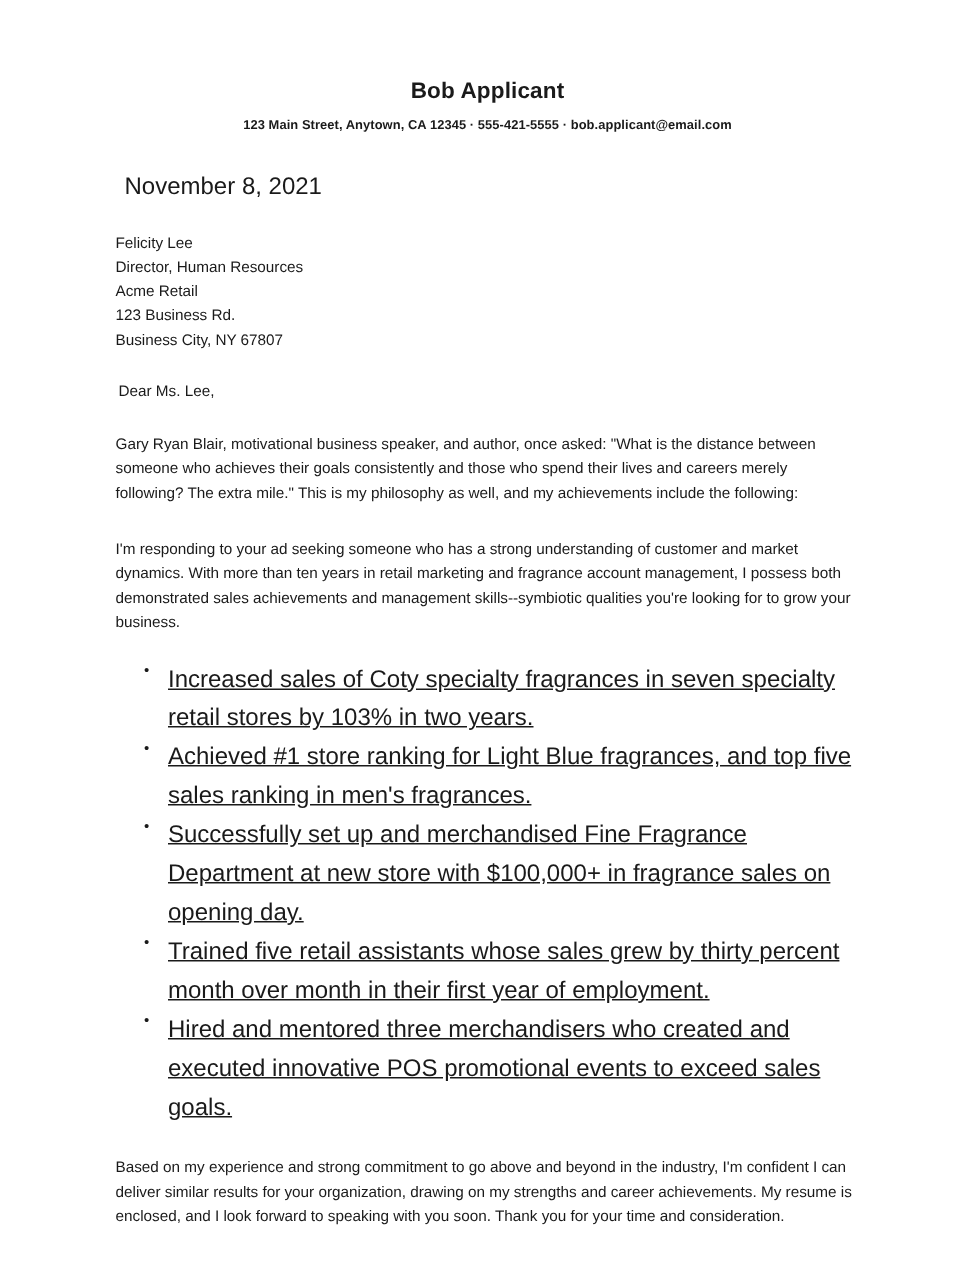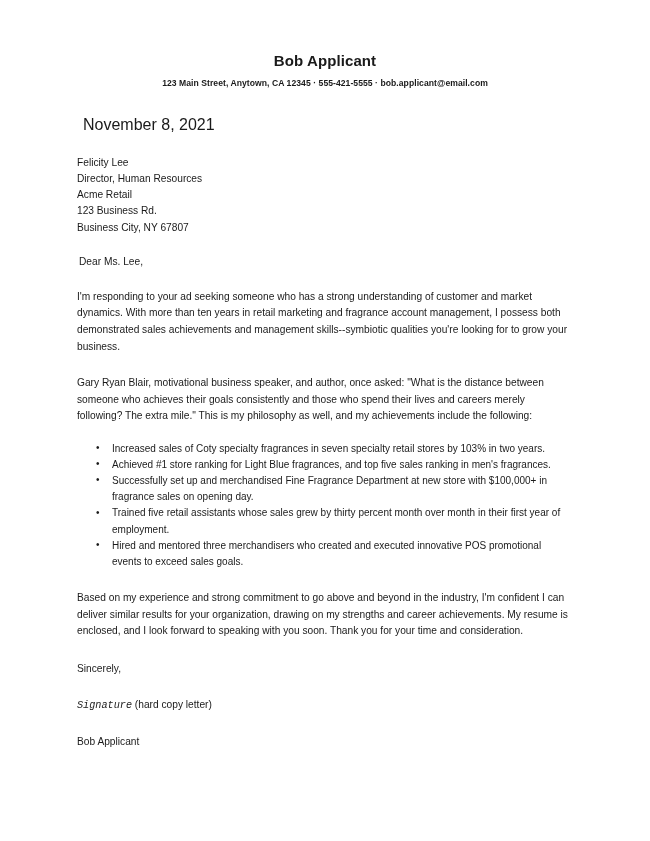--- a/index.html
+++ b/index.html
@@ -79,22 +79,23 @@
   
   .achievements {
     margin: 16px 0 0 0;
     padding: 0;
     list-style: none;
   }
   .achievements li {
     position: relative;
     margin: 0 0 0 19px;
     padding-left: 16px;
-    font-size: 10px;
+    font-size: 16px;
     line-height: 1.62;
+    text-decoration: underline;
   }
   .achievements li::before {
     content: "\2022";
     position: absolute;
     left: 0;
     top: -0.5px;
     font-size: 10px;
     line-height: 1.62;
   }
 
@@ -135,23 +136,23 @@
     <div class="recipient">
       <div>Felicity Lee</div>
       <div>Director, Human Resources</div>
       <div>Acme Retail</div>
       <div>123 Business Rd.</div>
       <div>Business City, NY 67807</div>
     </div>
 
     <div class="salutation">Dear Ms. Lee,</div>
 
+    <p class="para">Gary Ryan Blair, motivational business speaker, and author, once asked: "What is the distance between someone who achieves their goals consistently and those who spend their lives and careers merely following? The extra mile." This is my philosophy as well, and my achievements include the following:</p>
+
     <p class="para">I'm responding to your ad seeking someone who has a strong understanding of customer and market dynamics. With more than ten years in retail marketing and fragrance account management, I possess both demonstrated sales achievements and management skills--symbiotic qualities you're looking for to grow your business.</p>
-
-    <p class="para">Gary Ryan Blair, motivational business speaker, and author, once asked: "What is the distance between someone who achieves their goals consistently and those who spend their lives and careers merely following? The extra mile." This is my philosophy as well, and my achievements include the following:</p>
 
     <ul class="achievements">
       <li>Increased sales of Coty specialty fragrances in seven specialty retail stores by 103% in two years.</li>
       <li>Achieved #1 store ranking for Light Blue fragrances, and top five sales ranking in men's fragrances.</li>
       <li>Successfully set up and merchandised Fine Fragrance Department at new store with $100,000+ in fragrance sales on opening day.</li>
       <li>Trained five retail assistants whose sales grew by thirty percent month over month in their first year of employment.</li>
       <li>Hired and mentored three merchandisers who created and executed innovative POS promotional events to exceed sales goals.</li>
     </ul>
 
     <p class="para">Based on my experience and strong commitment to go above and beyond in the industry, I'm confident I can deliver similar results for your organization, drawing on my strengths and career achievements. My resume is enclosed, and I look forward to speaking with you soon. Thank you for your time and consideration.</p>

